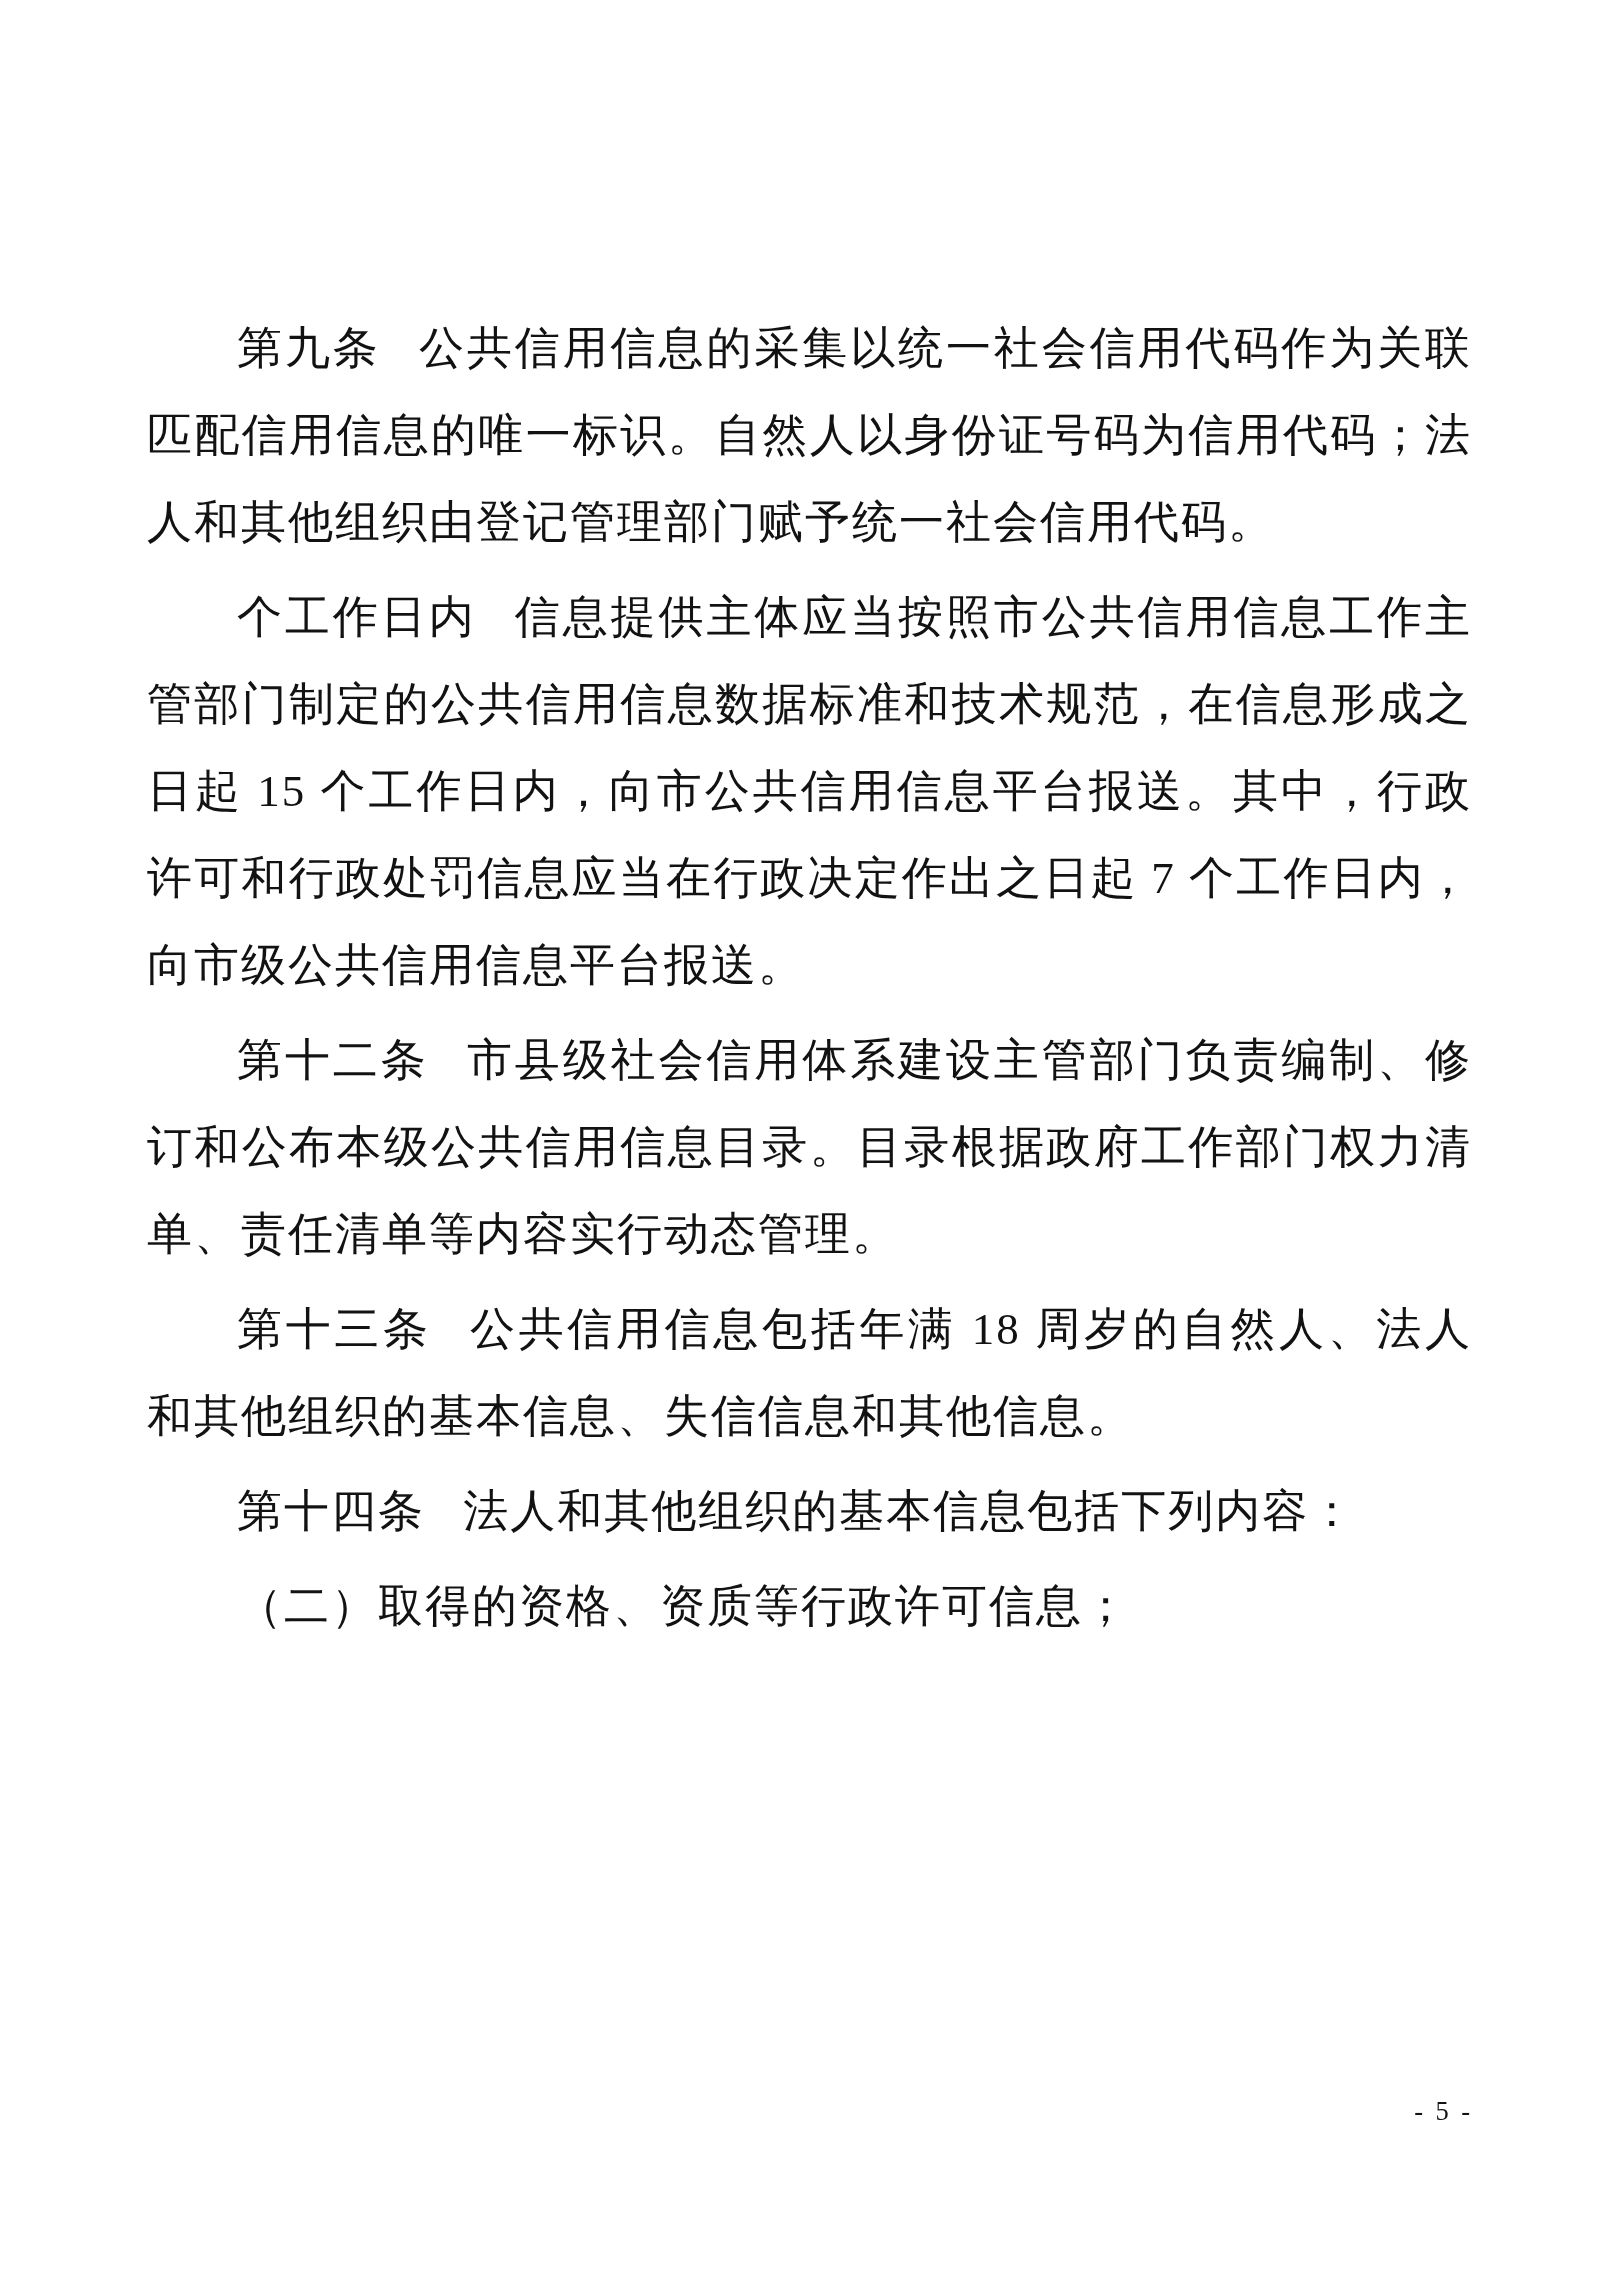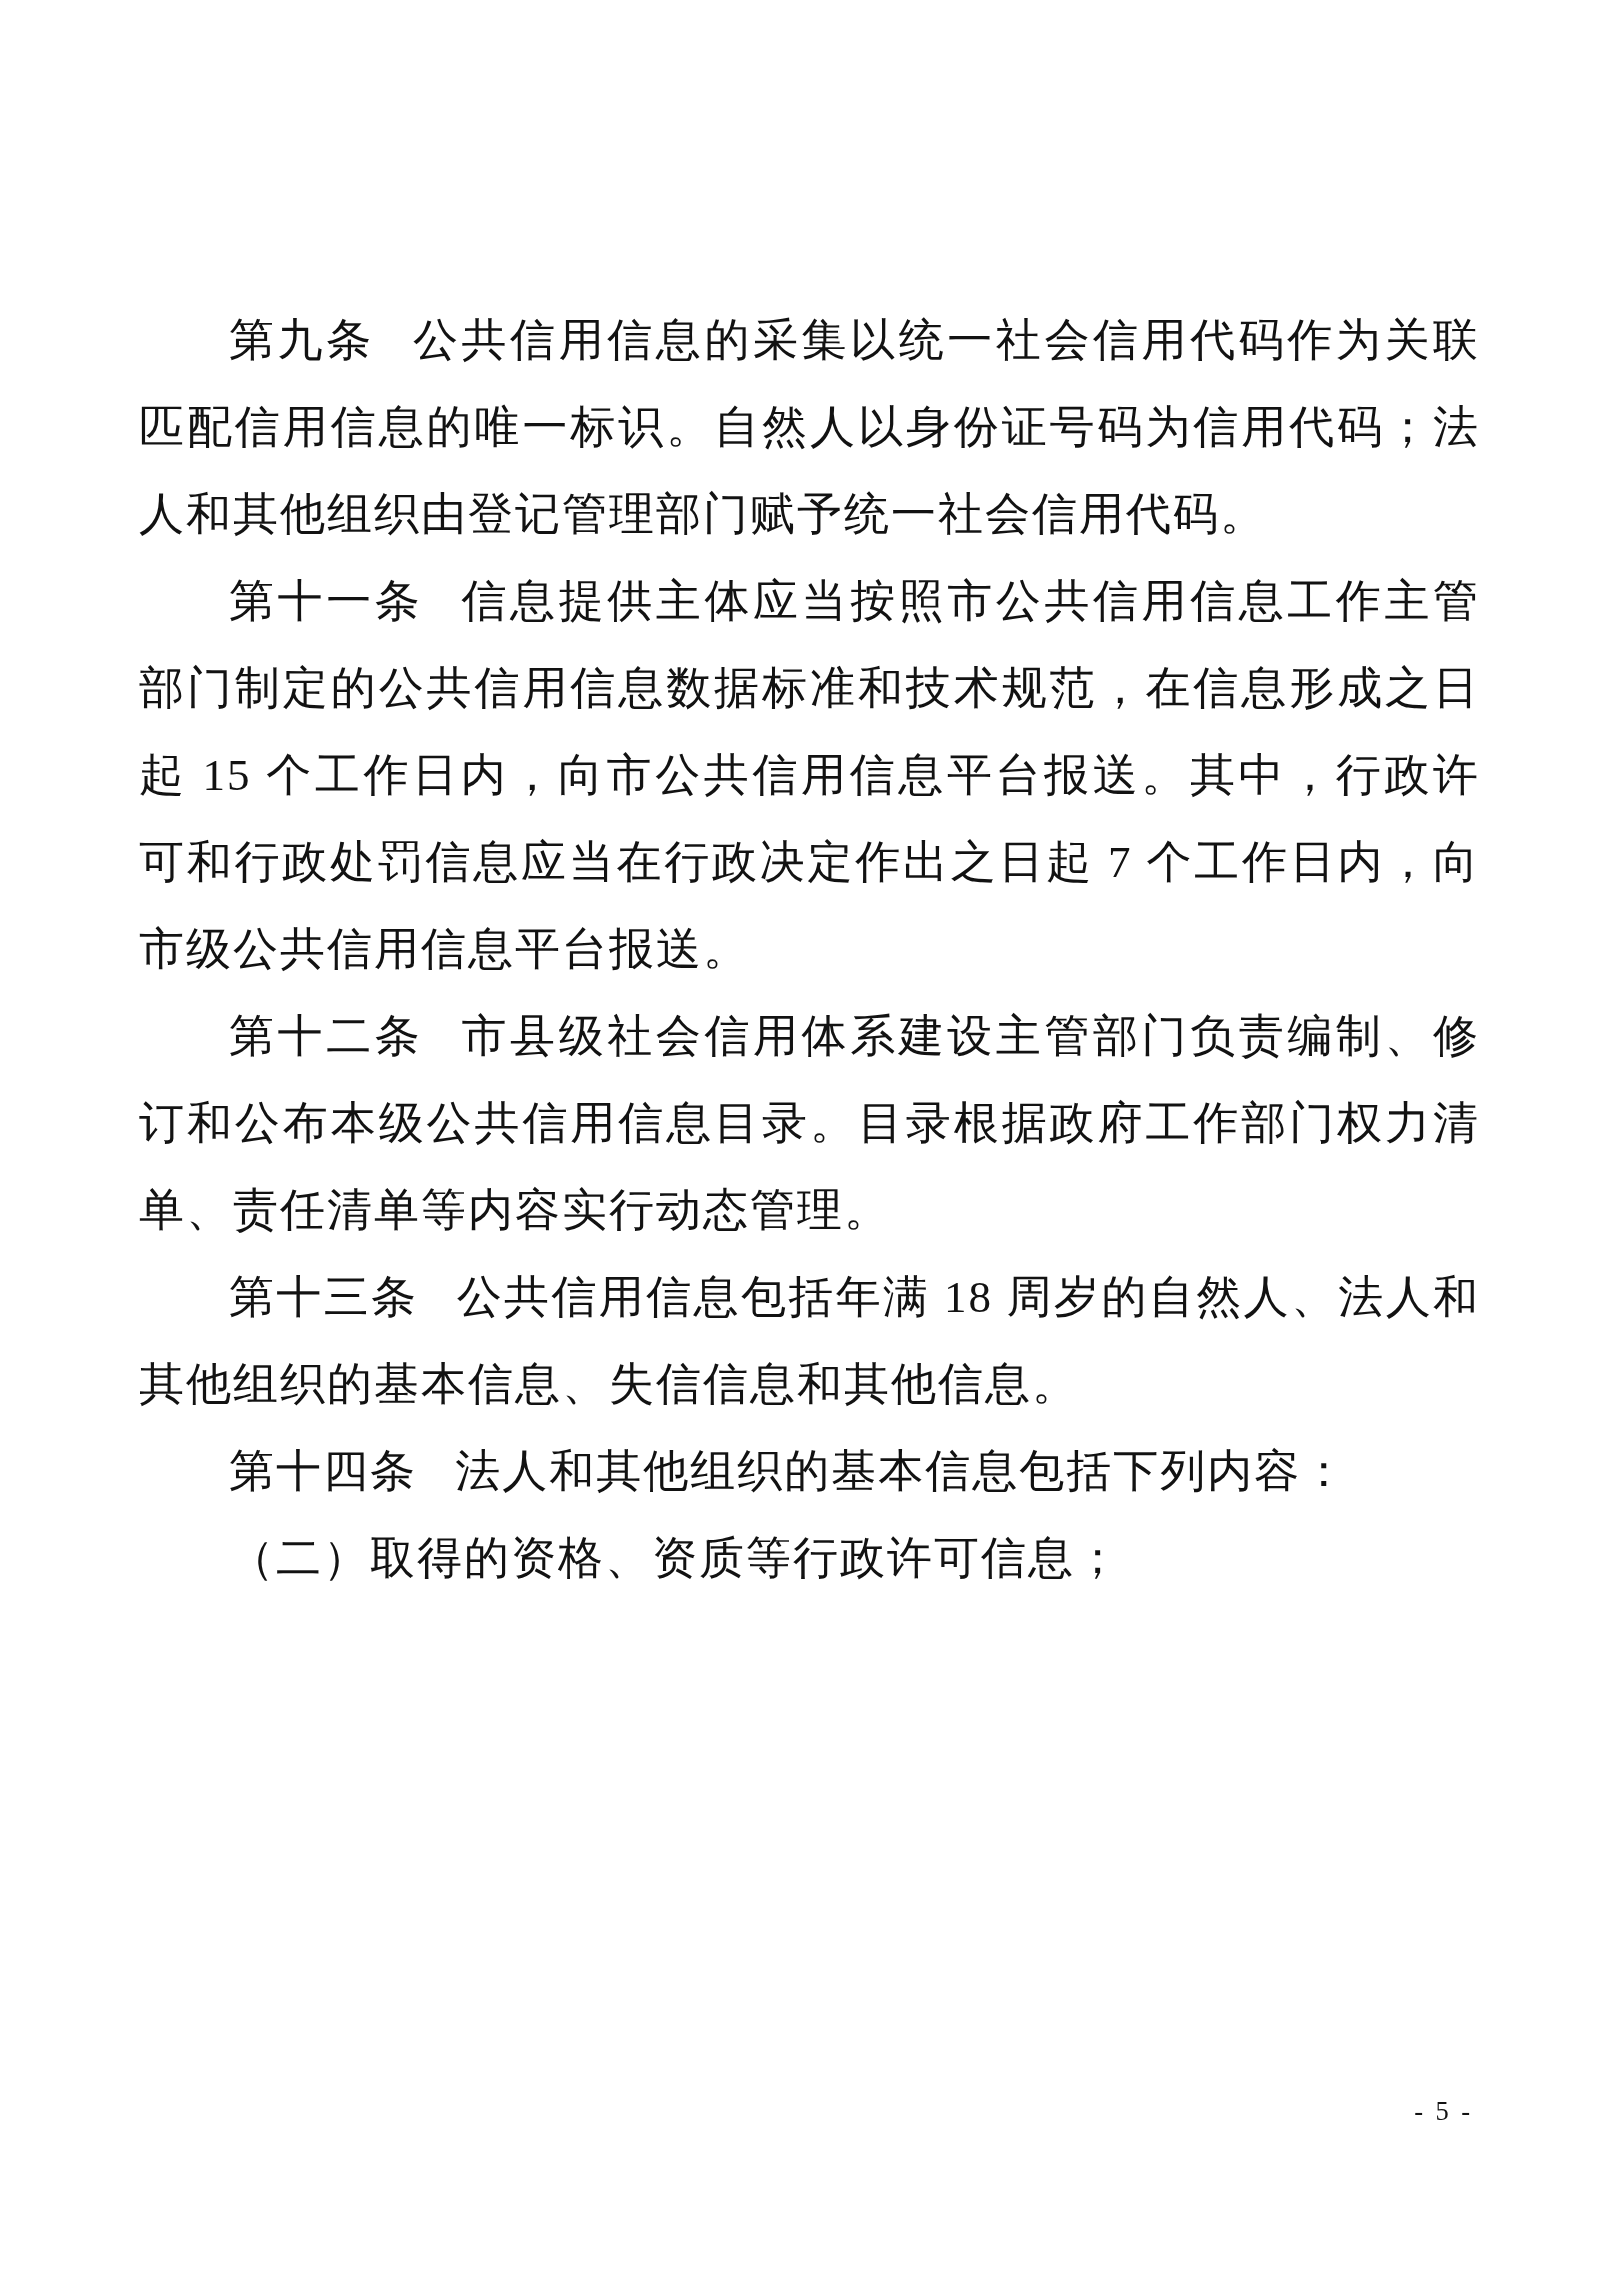--- a/index.html
+++ b/index.html
@@ -25,21 +25,21 @@
     top: 297px;
     width: 1341px;
     color: #121212;
     font-size: 45px;
     line-height: 87px;
     letter-spacing: 2px;
     text-align: justify;
     text-justify: inter-ideograph;
   }
   .content p {
-    margin: 0;
+    margin: 8px;
     padding: 0;
     text-indent: 2em;
   }
   .art-heading {
     margin-right: 0.85em;
   }
   .art-heading:empty {
     display: none;
     margin: 0;
   }
@@ -59,21 +59,21 @@
 <div class="page">
 
   <div class="content">
 
     <p>
       <span class="art-heading">第九条</span><span>公共信用信息的采集以统一社会信用代码作为关联匹配信用信息的唯一标识。自然人以身份证号码为信用代码；法人和其他组织由登记管理部门赋予统一社会信用代码。</span>
     </p>
 
 
     <p>
-      <span class="art-heading">第十一条</span><span>信息提供主体应当按照市公共信用信息工作主管部门制定的公共信用信息数据标准和技术规范，在信息形成之日起 15 个工作日内，向市公共信用信息平台报送。其中，行政许可和行政处罚信息应当在行政决定作出之日起 7 个工作日内，向市级公共信用信息平台报送。</span>
+      <span class="art-heading">个工作日内</span><span>信息提供主体应当按照市公共信用信息工作主管部门制定的公共信用信息数据标准和技术规范，在信息形成之日起 15 个工作日内，向市公共信用信息平台报送。其中，行政许可和行政处罚信息应当在行政决定作出之日起 7 个工作日内，向市级公共信用信息平台报送。</span>
     </p>
 
     <p>
       <span class="art-heading">第十二条</span><span>市县级社会信用体系建设主管部门负责编制、修订和公布本级公共信用信息目录。目录根据政府工作部门权力清单、责任清单等内容实行动态管理。</span>
     </p>
 
     <p>
       <span class="art-heading">第十三条</span><span>公共信用信息包括年满 18 周岁的自然人、法人和其他组织的基本信息、失信信息和其他信息。</span>
     </p>
 

